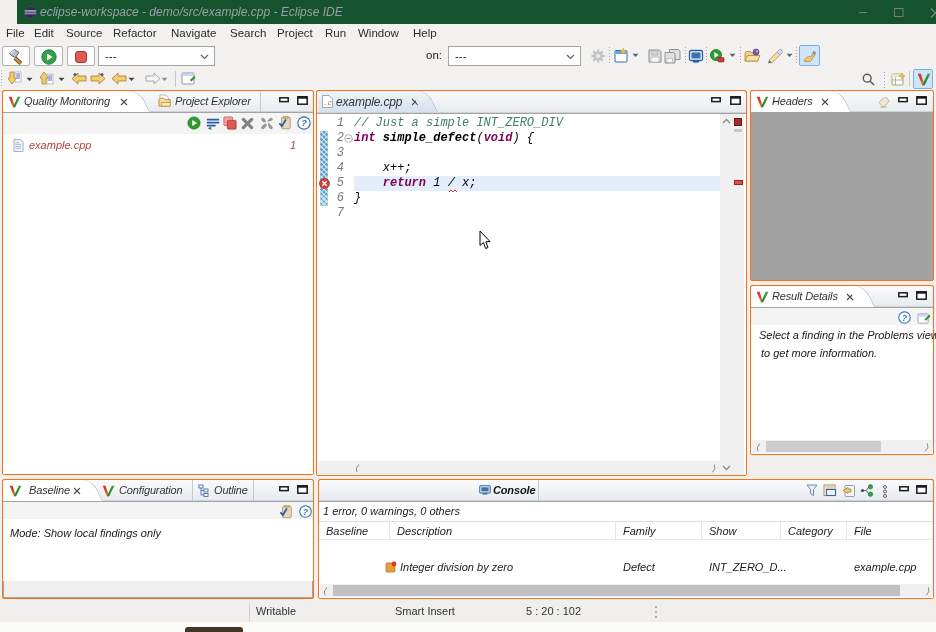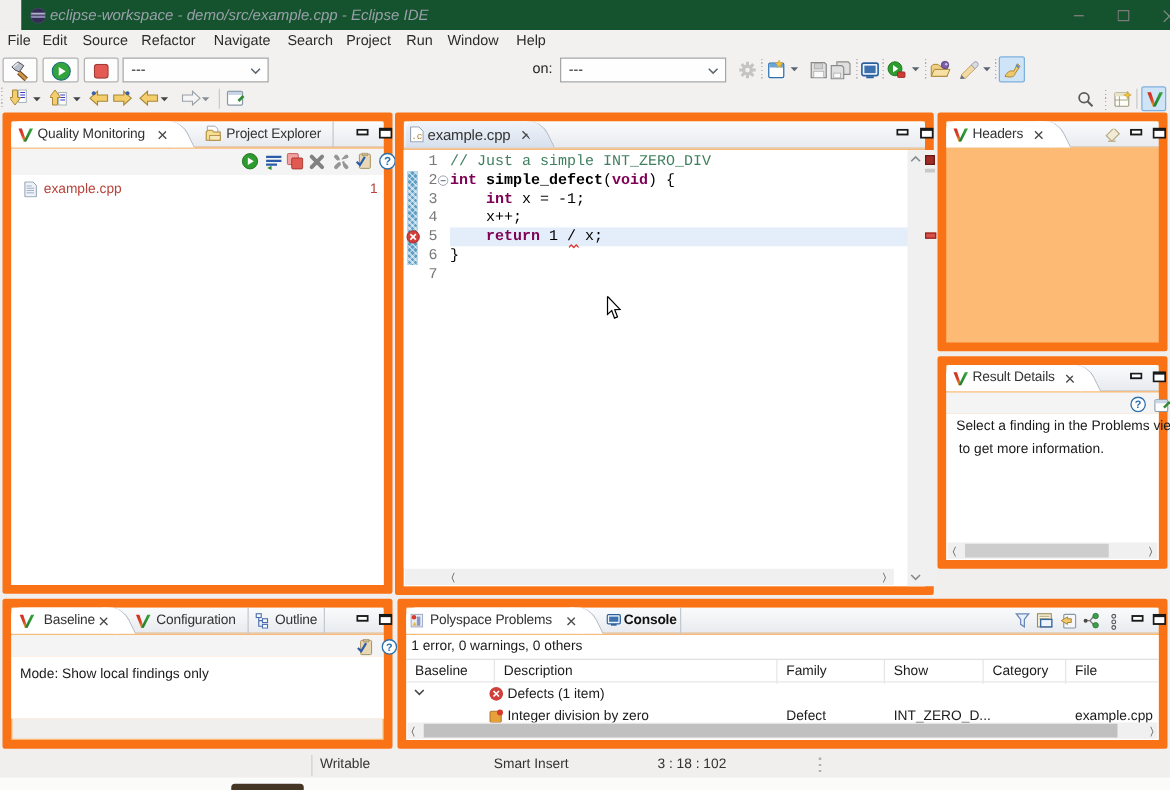--- a/index.html
+++ b/index.html
@@ -14,21 +14,21 @@
 #toolbar1 { left:0; top:44px; width:936px; height:24px; background:#f2f1f0; }
 #toolbar2 { left:0; top:68px; width:936px; height:22px; background:#f2f1f0; }
 .tbtn { position:absolute; top:2px; height:20px; background:#fdfdfd; border:1px solid #b2b2b2; border-radius:2px; }
 .combo { position:absolute; top:2px; height:20px; background:#fefefe; border:1px solid #a6a6a6; font-size:11.5px; color:#222; }
 .combo .ctext { position:absolute; left:6px; top:3px; }
 .combo svg { position:absolute; right:5px; top:7px; }
 .sep { position:absolute; width:1px; background:#c9c9c9; }
 .dotsep { position:absolute; width:1px; top:3px; height:16px;
   background-image:repeating-linear-gradient(#aaa 0 1px, transparent 1px 3px); }
 
-.panel { position:absolute; border:7px solid #f97316; border-radius:2px; background:#fdba74; }
+.panel { position:absolute; border:1px solid #f97316; border-radius:2px; background:#a3a3a3;font-style:italic; }
 .tabrow { position:absolute; left:0; top:0; right:0; height:21px;
   background:linear-gradient(#fafbfc,#e8ebef); border-bottom:1px solid #cfd4da; border-radius:2px 2px 0 0; }
 .tab { position:absolute; top:0; height:21px; font-size:11px; color:#333; }
 .tab.active { background:#fff; border-radius:7px 9px 0 0; }
 .tab.active::after { content:''; position:absolute; right:-11px; top:0; width:16px; height:21px;
   background:inherit; transform:skewX(26deg); border-radius:0 10px 0 0; border-right:1.3px solid #b0b8c2; }
 .tab .lbl { position:absolute; top:4px; white-space:nowrap; letter-spacing:-0.15px; }
 .tab .cls { position:absolute; top:7px; }
 .minmax { position:absolute; top:4px; }
 .vtool { position:absolute; left:0; right:0; height:21px; background:#f4f4f4; }
@@ -383,21 +383,20 @@
       <div class="ln" style="top:62px">5</div>
       <div class="ln" style="top:77px">6</div>
       <div class="ln" style="top:92px">7</div>
 
       <svg class="abs" style="left:27px;top:20px" width="9" height="9" viewBox="0 0 9 9">
         <circle cx="4.5" cy="4.5" r="3.8" fill="#fff" stroke="#9aa4b0" stroke-width="0.8"></circle>
         <path d="M2.5 4.5 H6.5" stroke="#7a848f" stroke-width="1"></path>
       </svg>
       <div class="cl" style="top:2px"><span class="cm">// Just a simple INT_ZERO_DIV</span></div>
       <div class="cl" style="top:17px"><span class="kw">int</span> <span class="bold">simple_defect</span>(<span class="kw">void</span>) {</div>
-      <div class="cl" style="top:32px">    <span class="kw">int</span> x = -1;</div>
       <div class="cl" style="top:47px">    x++;</div>
       <div class="cl" style="top:62px">    <span class="kw">return</span> 1 / x;</div>
       <svg class="abs" style="left:132px;top:75px" width="8" height="4" viewBox="0 0 8 4">
           <path d="M0 3 L2 1 L4 3 L6 1 L8 3" fill="none" stroke="#dd3a30" stroke-width="1"></path>
         </svg>
       <div class="cl" style="top:77px">}</div>
 
       <svg class="abs" style="left:162px;top:117px" width="12" height="19" viewBox="0 0 12 19">
         <path d="M1 0 L1 14.5 L4.4 11.5 L6.6 17.5 L9 16.5 L6.8 10.8 L11 10.5 Z" fill="#fff" stroke="#000" stroke-width="1"></path>
       </svg>
@@ -535,32 +534,20 @@
     </svg>
   </div>
   <div class="content" style="top:39px;bottom:17px">
     <span class="note" style="left:7px;top:8px;font-size:11px">Mode: Show local findings only</span>
   </div>
   <div class="abs" style="left:1px;right:1px;bottom:1px;height:16px;background:#f0efee"></div>
 </div>
 
 <div class="panel" style="left:318px;top:479px;width:616px;height:120px">
   <div class="tabrow"></div>
-  <div class="tab active" style="left:0;width:142px">
-    <svg width="11" height="13" style="position:absolute;left:3px;top:4px" viewBox="0 0 12 13">
-      <rect x="1" y="1" width="10" height="11" fill="#e8ecf4" stroke="#9aa4c0" stroke-width="0.8"></rect>
-      <circle cx="3.5" cy="3.5" r="2" fill="#d93a2e"></circle>
-      <rect x="6" y="3" width="3" height="8" fill="#8898c8"></rect>
-      <path d="M2 11 L4 7.5 L6 11 Z" fill="#e8b84a"></path>
-    </svg>
-    <span class="lbl" style="left:19px">Polyspace Problems</span>
-    <svg class="cls" style="left:128px" width="8" height="8" viewBox="0 0 8 8">
-        <path d="M1 1 L7 7 M7 1 L1 7" stroke="#4a4a4a" stroke-width="1.1" fill="none"></path>
-      </svg>
-  </div>
   <div class="tab" style="left:155px;width:65px;border-right:1px solid #c3c9d0">
     <svg width="12" height="11" style="position:absolute;left:5px;top:5px" viewBox="0 0 13 12">
       <rect x="0.8" y="0.8" width="11.4" height="8" rx="1" fill="#eef4fb" stroke="#2a5f9e" stroke-width="1.1"></rect>
       <rect x="2.5" y="2.5" width="8" height="4.5" fill="#3c71ad"></rect>
       <rect x="4" y="9" width="5" height="1.4" fill="#2a5f9e"></rect>
     </svg>
     <span class="lbl" style="left:19px;font-weight:bold;color:#111">Console</span>
   </div>
 
   <svg class="abs" style="left:487px;top:4px" width="12" height="13" viewBox="0 0 12 13">
@@ -603,30 +590,20 @@
       <span class="th" style="left:390px;top:3px">Show</span>
       <span class="th" style="left:469px;top:3px">Category</span>
       <span class="th" style="left:535px;top:3px">File</span>
       <div class="colline" style="left:70px;top:0;height:19px"></div>
       <div class="colline" style="left:296px;top:0;height:19px"></div>
       <div class="colline" style="left:382px;top:0;height:19px"></div>
       <div class="colline" style="left:461px;top:0;height:19px"></div>
       <div class="colline" style="left:527px;top:0;height:19px"></div>
     </div>
 
-    <div class="abs" style="left:0;top:38px;right:0;height:18px">
-      <svg class="abs" style="left:6px;top:5px" width="9" height="6" viewBox="0 0 9 6">
-          <path d="M1 1 L4.5 4.5 L8 1" fill="none" stroke="#444" stroke-width="1.2"></path>
-        </svg>
-      <svg class="abs" style="left:66px;top:3px" width="12" height="12" viewBox="0 0 12 12">
-        <circle cx="6" cy="6" r="5.5" fill="#d1403a"></circle>
-        <path d="M3.8 3.8 L8.2 8.2 M8.2 3.8 L3.8 8.2" stroke="#fff" stroke-width="1.4"></path>
-      </svg>
-      <span class="td" style="left:81px;top:3px">Defects (1 item)</span>
-    </div>
 
     <div class="abs" style="left:0;top:56px;right:0;height:18px">
       <svg class="abs" style="left:66px;top:3px" width="12" height="12" viewBox="0 0 12 12">
         <rect x="1" y="2" width="9" height="9" rx="1" fill="#e8a03a" stroke="#a06a20" stroke-width="0.7"></rect>
         <circle cx="9" cy="3" r="2.4" fill="#d93a2e"></circle>
       </svg>
       <span class="td" style="left:81px;top:3px">Integer division by zero</span>
       <span class="td" style="left:304px;top:3px">Defect</span>
       <span class="td" style="left:390px;top:3px">INT_ZERO_D...</span>
       <span class="td" style="left:535px;top:3px">example.cpp</span>
@@ -634,19 +611,19 @@
   </div>
   <div class="hscroll" style="left:1px;right:1px;bottom:1px">
     <span class="arr" style="left:3px;top:2px">〈</span>
     <span class="arr" style="right:3px;top:2px">〉</span>
     <div class="thumb" style="left:13px;top:1px;height:11px;right:32px;background:#c0c0c0"></div>
   </div>
 </div>
 <div class="abs" id="statusbar">
   <span class="abs" style="left:256px;top:5px">Writable</span>
   <span class="abs" style="left:395px;top:5px">Smart Insert</span>
-  <span class="abs" style="left:526px;top:5px">3 : 18 : 102</span>
+  <span class="abs" style="left:526px;top:5px">5 : 20 : 102</span>
   <div class="abs" style="left:655px;top:6px;width:2px;height:12px;background-image:repeating-linear-gradient(#b0b0b0 0 2px, transparent 2px 5px)"></div>
   <div class="sep" style="left:249px;top:4px;height:17px;background:#d0d0d0"></div>
 </div>
 <div class="abs" id="strip">
   <div class="abs" style="left:185px;top:5px;width:58px;height:5px;background:#453524;border-radius:3px 3px 0 0"></div>
 </div>
 
 </body></html>

